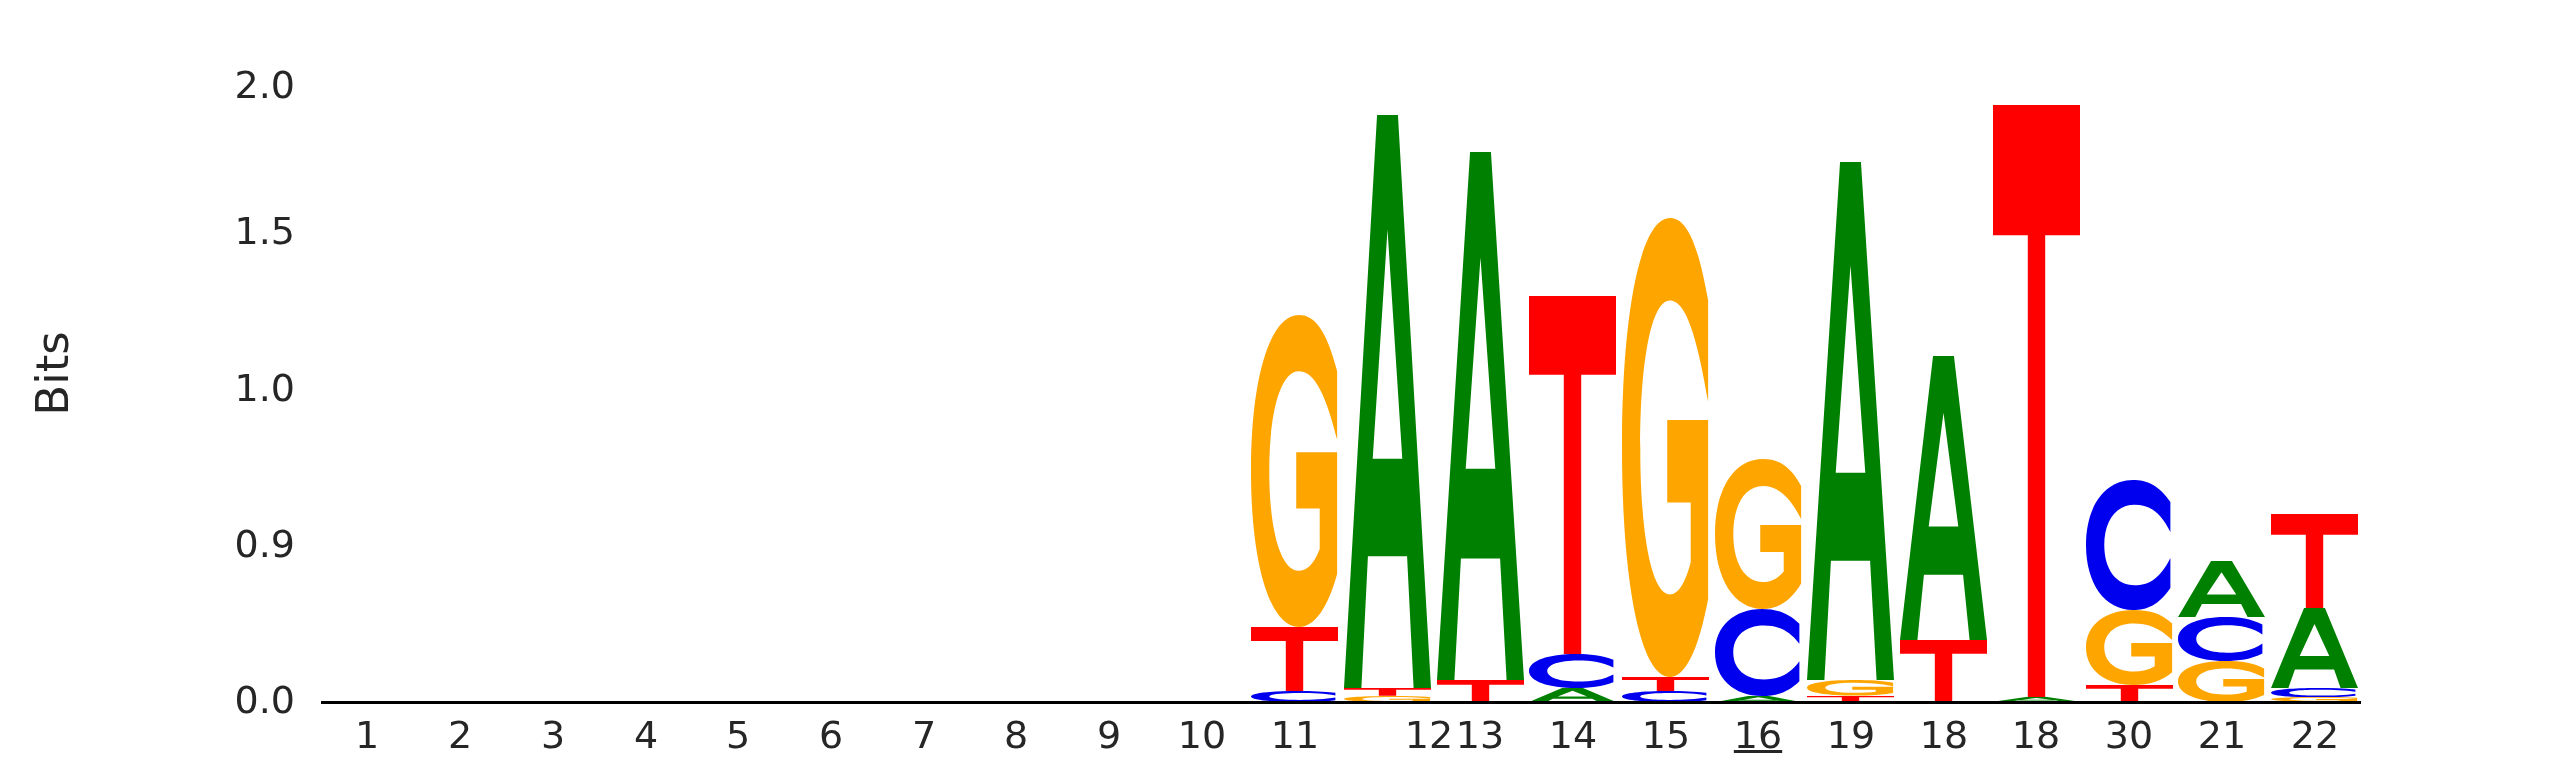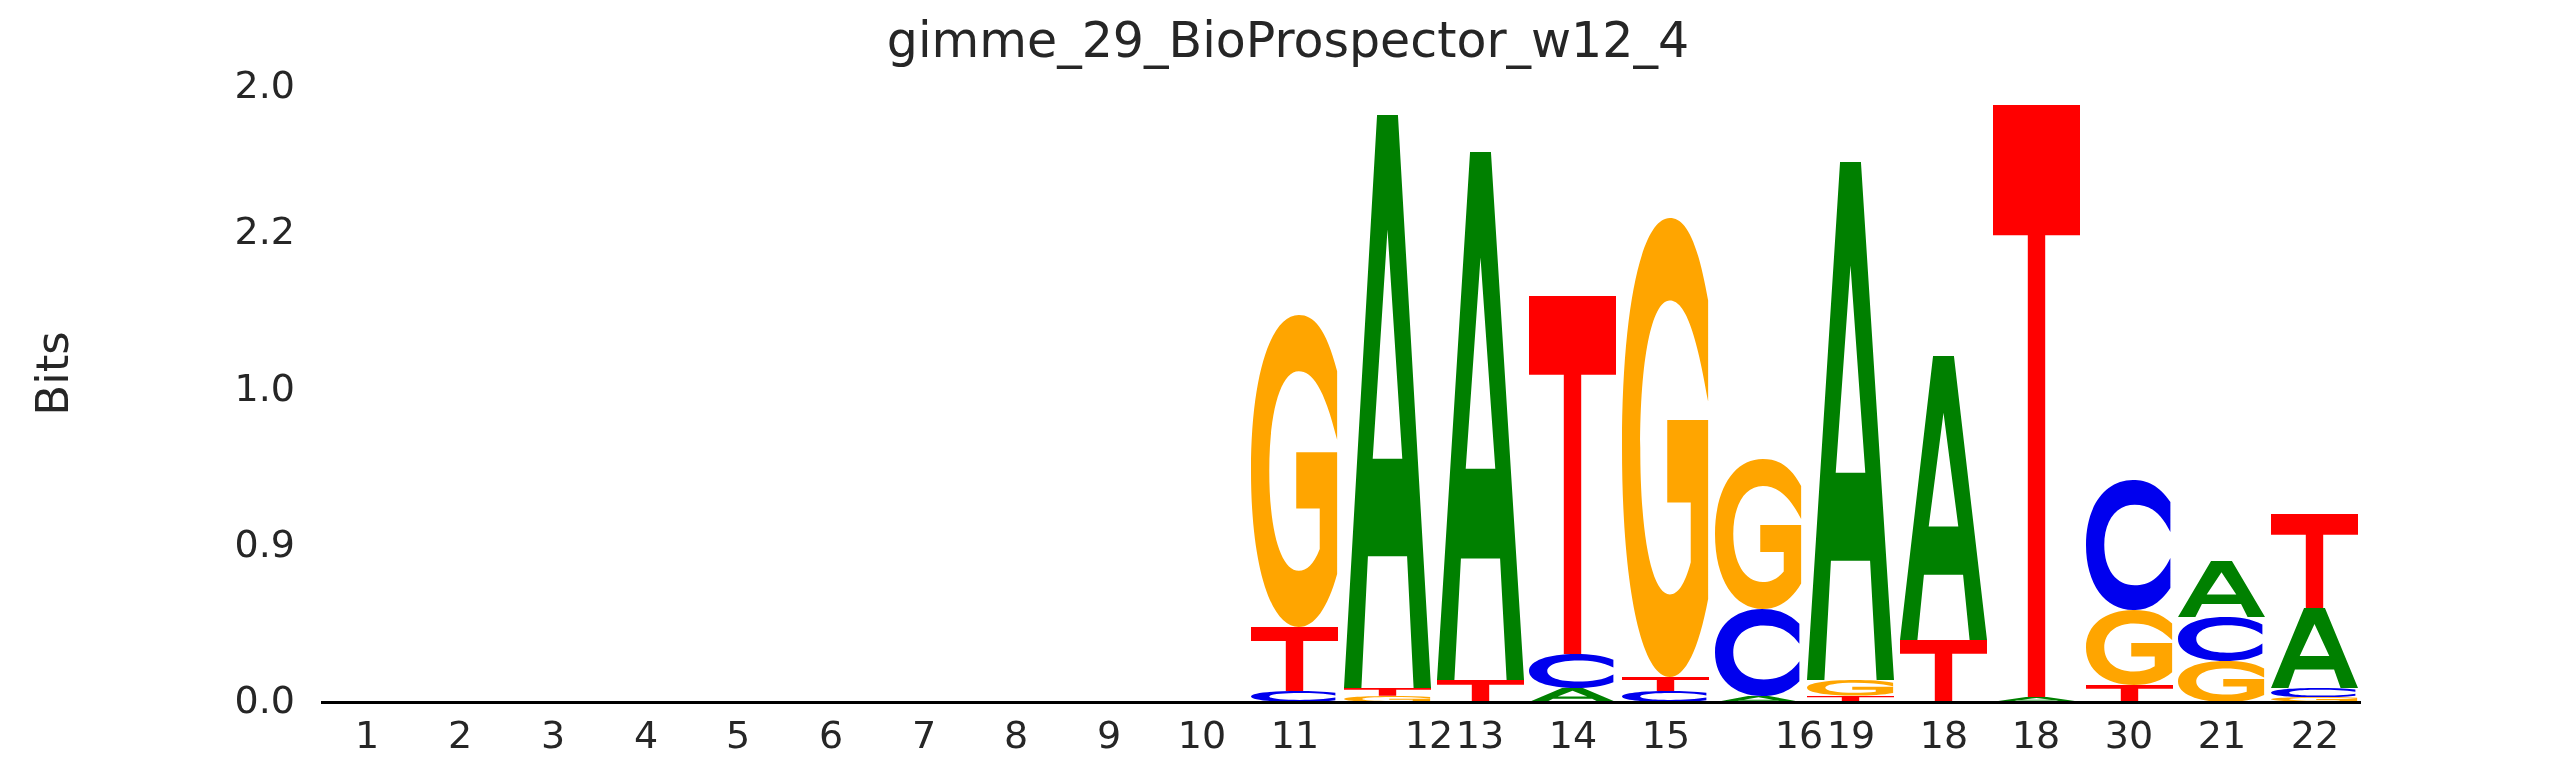--- a/index.html
+++ b/index.html
@@ -112,29 +112,28 @@
     color: #262626;
     transform: translateX(-50%);
     line-height: 1.05;
   }
 </style>
 </head>
 <body>
 
 <div id="figure">
 
-  <div id="title">gimme_29_BioProspector_w12_4</div>
 
   <div id="ylabel">Bits</div>
 
   <div id="yticks">
       <div class="ytick" style="top: 681px;">0.0</div>
       <div class="ytick" style="top: 525px;">0.9</div>
       <div class="ytick" style="top: 369px;">1.0</div>
-      <div class="ytick" style="top: 212px;">2.2</div>
+      <div class="ytick" style="top: 212px;">1.5</div>
       <div class="ytick" style="top: 66px;">2.0</div>
     </div>
 
   <div id="plot">
       <div class="col" style="left: 2.8px; width: 87px; height: 624px;"></div>
       <div class="col" style="left: 96px; width: 87px; height: 624px;"></div>
       <div class="col" style="left: 188px; width: 87px; height: 624px;"></div>
       <div class="col" style="left: 281px; width: 87px; height: 624px;"></div>
       <div class="col" style="left: 374px; width: 87px; height: 624px;"></div>
       <div class="col" style="left: 466px; width: 87px; height: 624px;"></div>
@@ -349,21 +348,21 @@
       <div class="xtick" style="left: 510px;">6</div>
       <div class="xtick" style="left: 603px;">7</div>
       <div class="xtick" style="left: 695px;">8</div>
       <div class="xtick" style="left: 788px;">9</div>
       <div class="xtick" style="left: 881px;">10</div>
       <div class="xtick" style="left: 974px;">11</div>
       <div class="xtick" style="left: 1108px;">12</div>
       <div class="xtick" style="left: 1159px; text-align: right;">13</div>
       <div class="xtick" style="left: 1252px;">14</div>
       <div class="xtick" style="left: 1345px;">15</div>
-      <div class="xtick" style="left: 1478px;">16</div>
+      <div class="xtick" style="left: 1437px; text-decoration: underline;">16</div>
       <div class="xtick" style="left: 1530px;">19</div>
       <div class="xtick" style="left: 1623px;">18</div>
       <div class="xtick" style="left: 1715px;">18</div>
       <div class="xtick" style="left: 1808px;">30</div>
       <div class="xtick" style="left: 1901px;">21</div>
       <div class="xtick" style="left: 1994px;">22</div>
     </div>
 
 </div>
 

